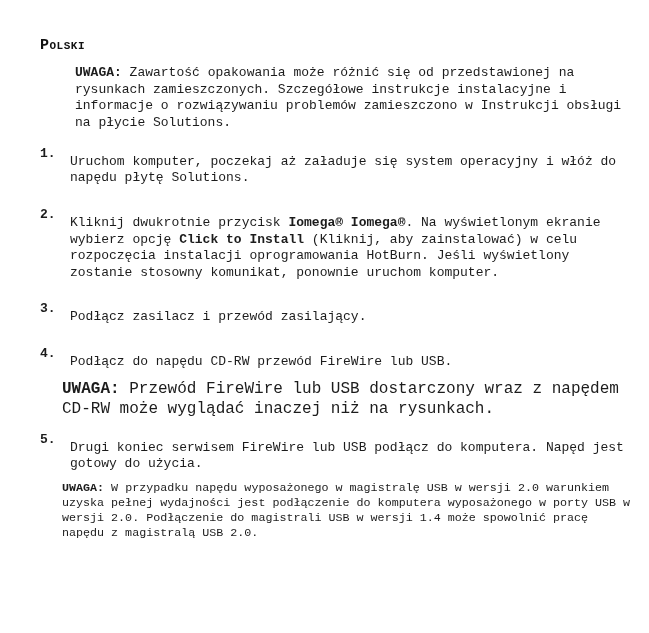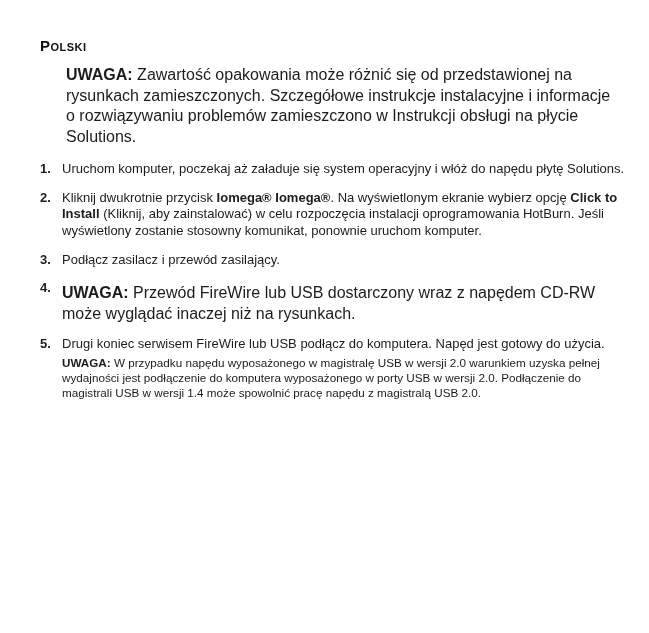--- a/index.html
+++ b/index.html
@@ -8,55 +8,55 @@
     background: #ffffff;
   }
   .page {
     position: relative;
     width: 649px;
     height: 633px;
     box-sizing: border-box;
     padding: 36px 8px 20px 40px;
     background: #ffffff;
     color: #1c1c1c;
-    font-family: Liberation Sans, sans-serif;
+    font-family: Liberation Mono, monospace;
     font-size: 13px;
     line-height: 1.28;
     overflow: hidden;
   }
   .title {
     margin: 0 0 10px 0;
     font-size: 15px;
     font-weight: bold;
     font-variant: small-caps;
     letter-spacing: 0.5px;
     color: #111;
   }
   .intro-note {
-    margin: 0 0 14px 26px;
+    margin: 0 0 14px 35px;
     max-width: 548px;
-    font-size: 16px;
+    font-size: 13px;
   }
   .note-label {
     font-weight: bold;
   }
   .step {
     display: flex;
     margin: 0 0 12px 0;
   }
   .step-num {
     flex: 0 0 22px;
     font-weight: bold;
   }
   .step-body {
     flex: 1 1 auto;
     max-width: 572px;
   }
   .step-text {
-    margin: 0;
+    margin: 8px;
   }
   .step-note {
     margin: 3px 0 0 0;
     font-size: 16px;
     max-width: 600px;
   }
   .step-note.wide {
     max-width: 600px;
     font-size: 11.7px;
   }
@@ -94,20 +94,21 @@
   <div class="step">
     <span class="step-num">3.</span>
     <div class="step-body">
       <p class="step-text">Podłącz zasilacz i przewód zasilający.</p>
     </div>
   </div>
 
   <div class="step">
     <span class="step-num">4.</span>
     <div class="step-body">
+      <p class="step-text">Podłącz do napędu CD-RW przewód FireWire lub USB.</p>
       <p class="step-note"><strong class="note-label">UWAGA:</strong><span> Przewód FireWire lub USB dostarczony wraz z napędem CD-RW może wyglądać inaczej niż na rysunkach.</span></p>
     </div>
   </div>
 
   <div class="step">
     <span class="step-num">5.</span>
     <div class="step-body">
       <p class="step-text">Drugi koniec serwisem FireWire lub USB podłącz do komputera. Napęd jest gotowy do użycia.</p>
       <p class="step-note wide"><strong class="note-label">UWAGA:</strong><span> W przypadku napędu wyposażonego w magistralę USB w wersji 2.0 warunkiem uzyska pełnej wydajności jest podłączenie do komputera wyposażonego w porty USB w wersji 2.0. Podłączenie do magistrali USB w wersji 1.4 może spowolnić pracę napędu z magistralą USB 2.0.</span></p>
     </div>

